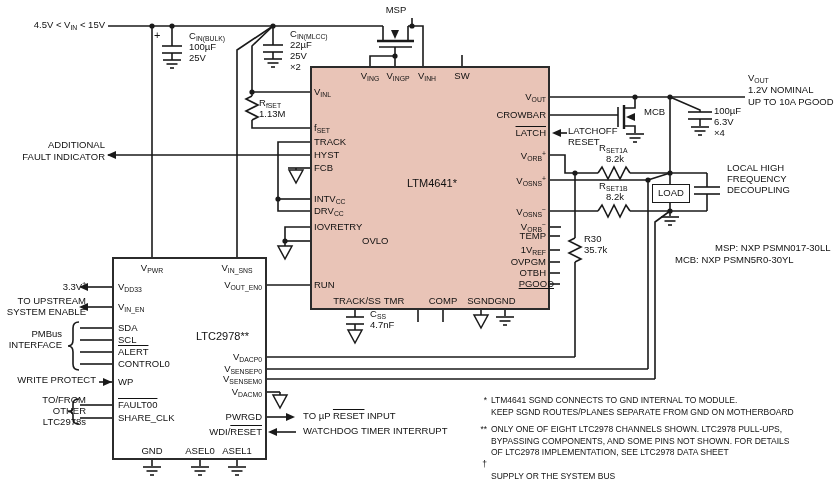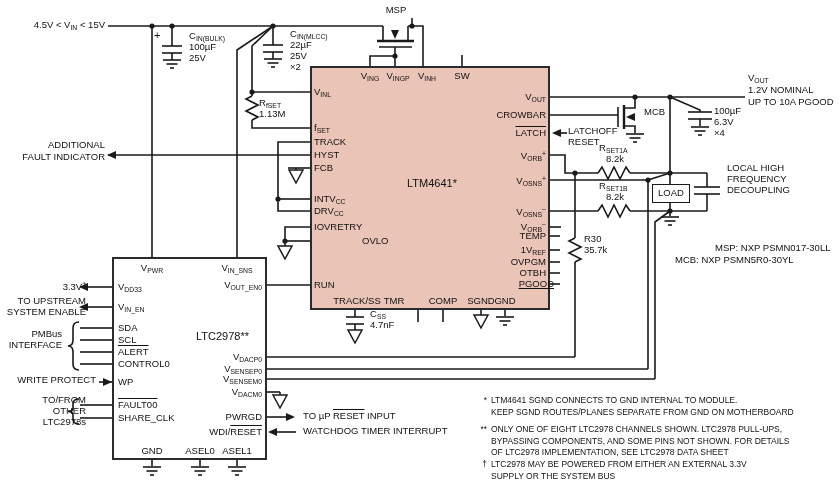--- a/index.html
+++ b/index.html
@@ -342,16 +342,15 @@
   <div class="lbl" style="left:303px;top:426px;">WATCHDOG TIMER INTERRUPT</div>
 
   <div class="lbl small rt" style="right:352px;top:396px;">*</div>
   <div class="lbl small" style="left:491px;top:396px;">LTM4641 SGND CONNECTS TO GND INTERNAL TO MODULE.</div>
   <div class="lbl small" style="left:491px;top:408px;">KEEP SGND ROUTES/PLANES SEPARATE FROM GND ON MOTHERBOARD</div>
   <div class="lbl small rt" style="right:352px;top:425px;">**</div>
   <div class="lbl small" style="left:491px;top:425px;">ONLY ONE OF EIGHT LTC2978 CHANNELS SHOWN. LTC2978 PULL-UPS,</div>
   <div class="lbl small" style="left:491px;top:437px;">BYPASSING COMPONENTS, AND SOME PINS NOT SHOWN. FOR DETAILS</div>
   <div class="lbl small" style="left:491px;top:448px;">OF LTC2978 IMPLEMENTATION, SEE LTC2978 DATA SHEET</div>
   <div class="lbl small rt" style="right:352px;top:460px;">†</div>
-  <div class="lbl small" style="left:491px;top:460px;">LTC2978 MAY BE POWERED FROM EITHER AN EXTERNAL 3.3V</div>
   <div class="lbl small" style="left:491px;top:472px;">SUPPLY OR THE SYSTEM BUS</div>
 
 </div>
 
 </body></html>

